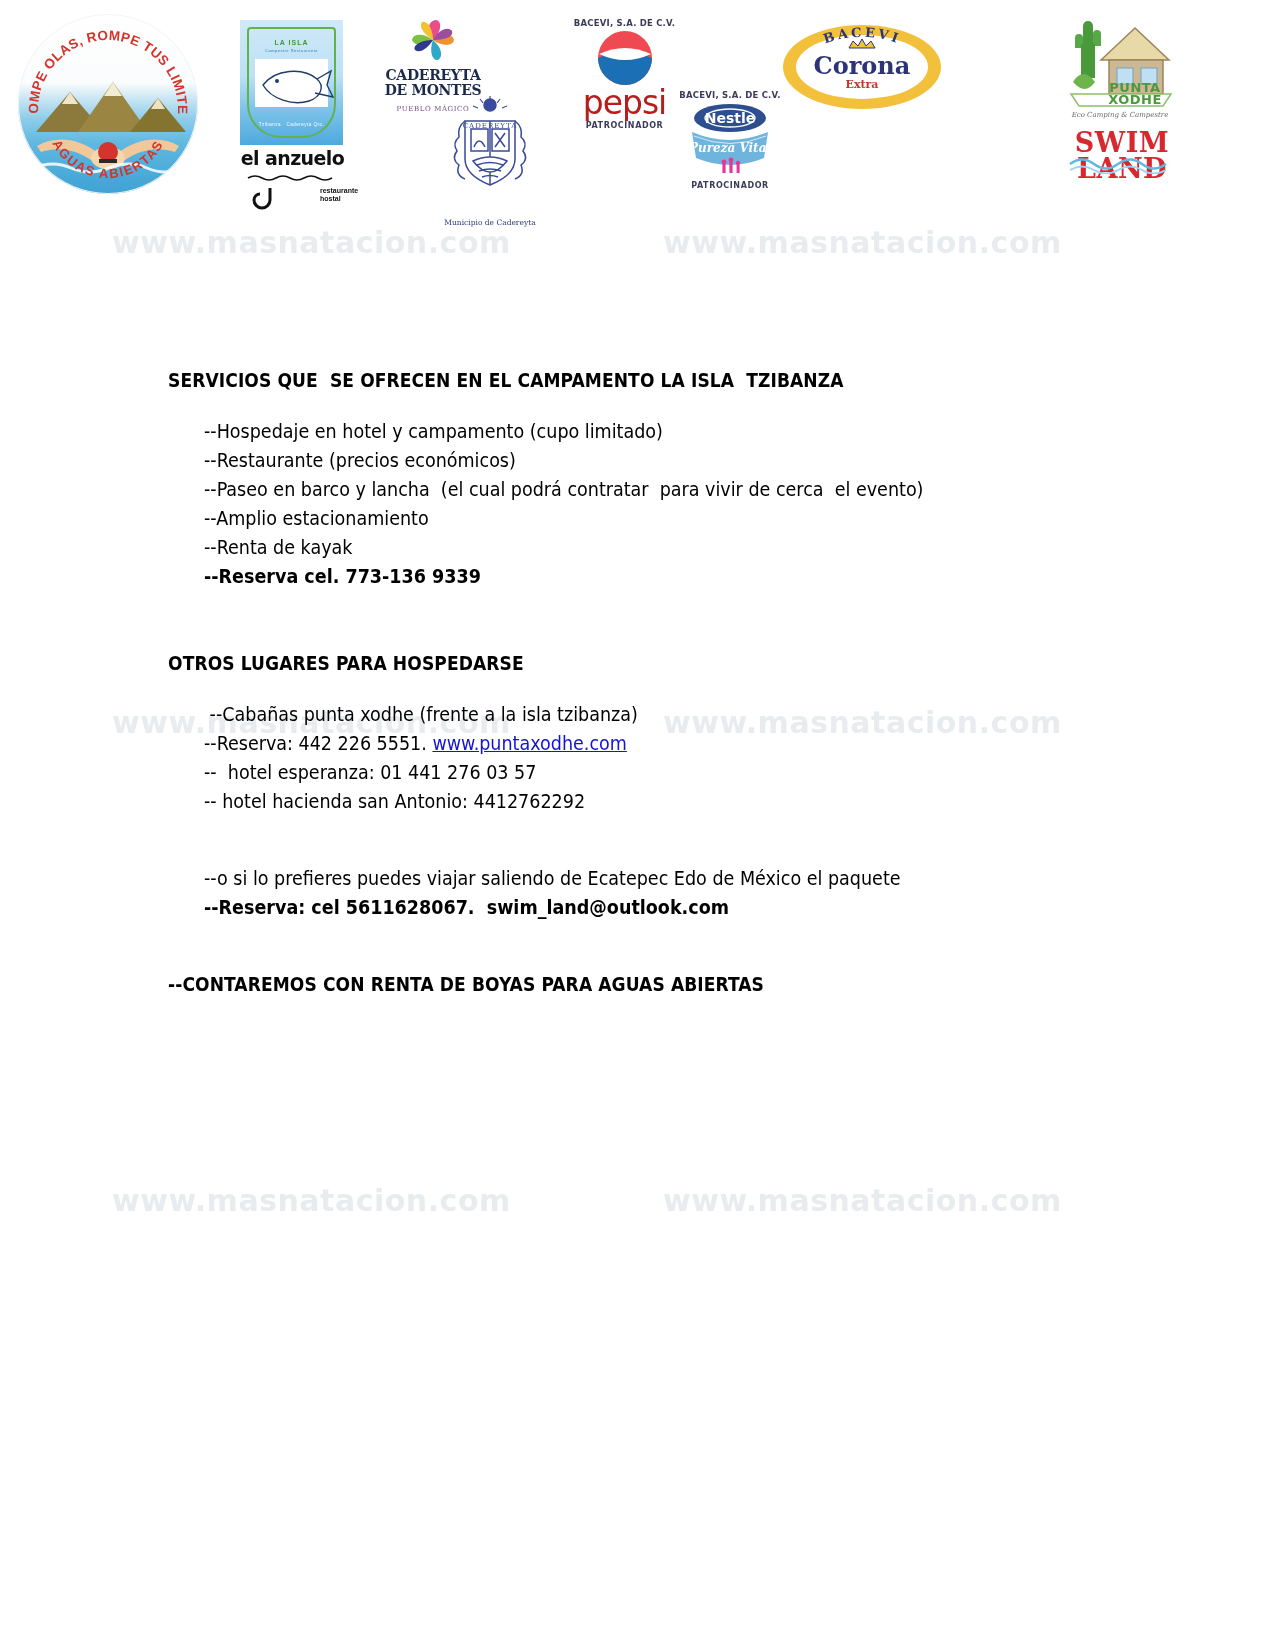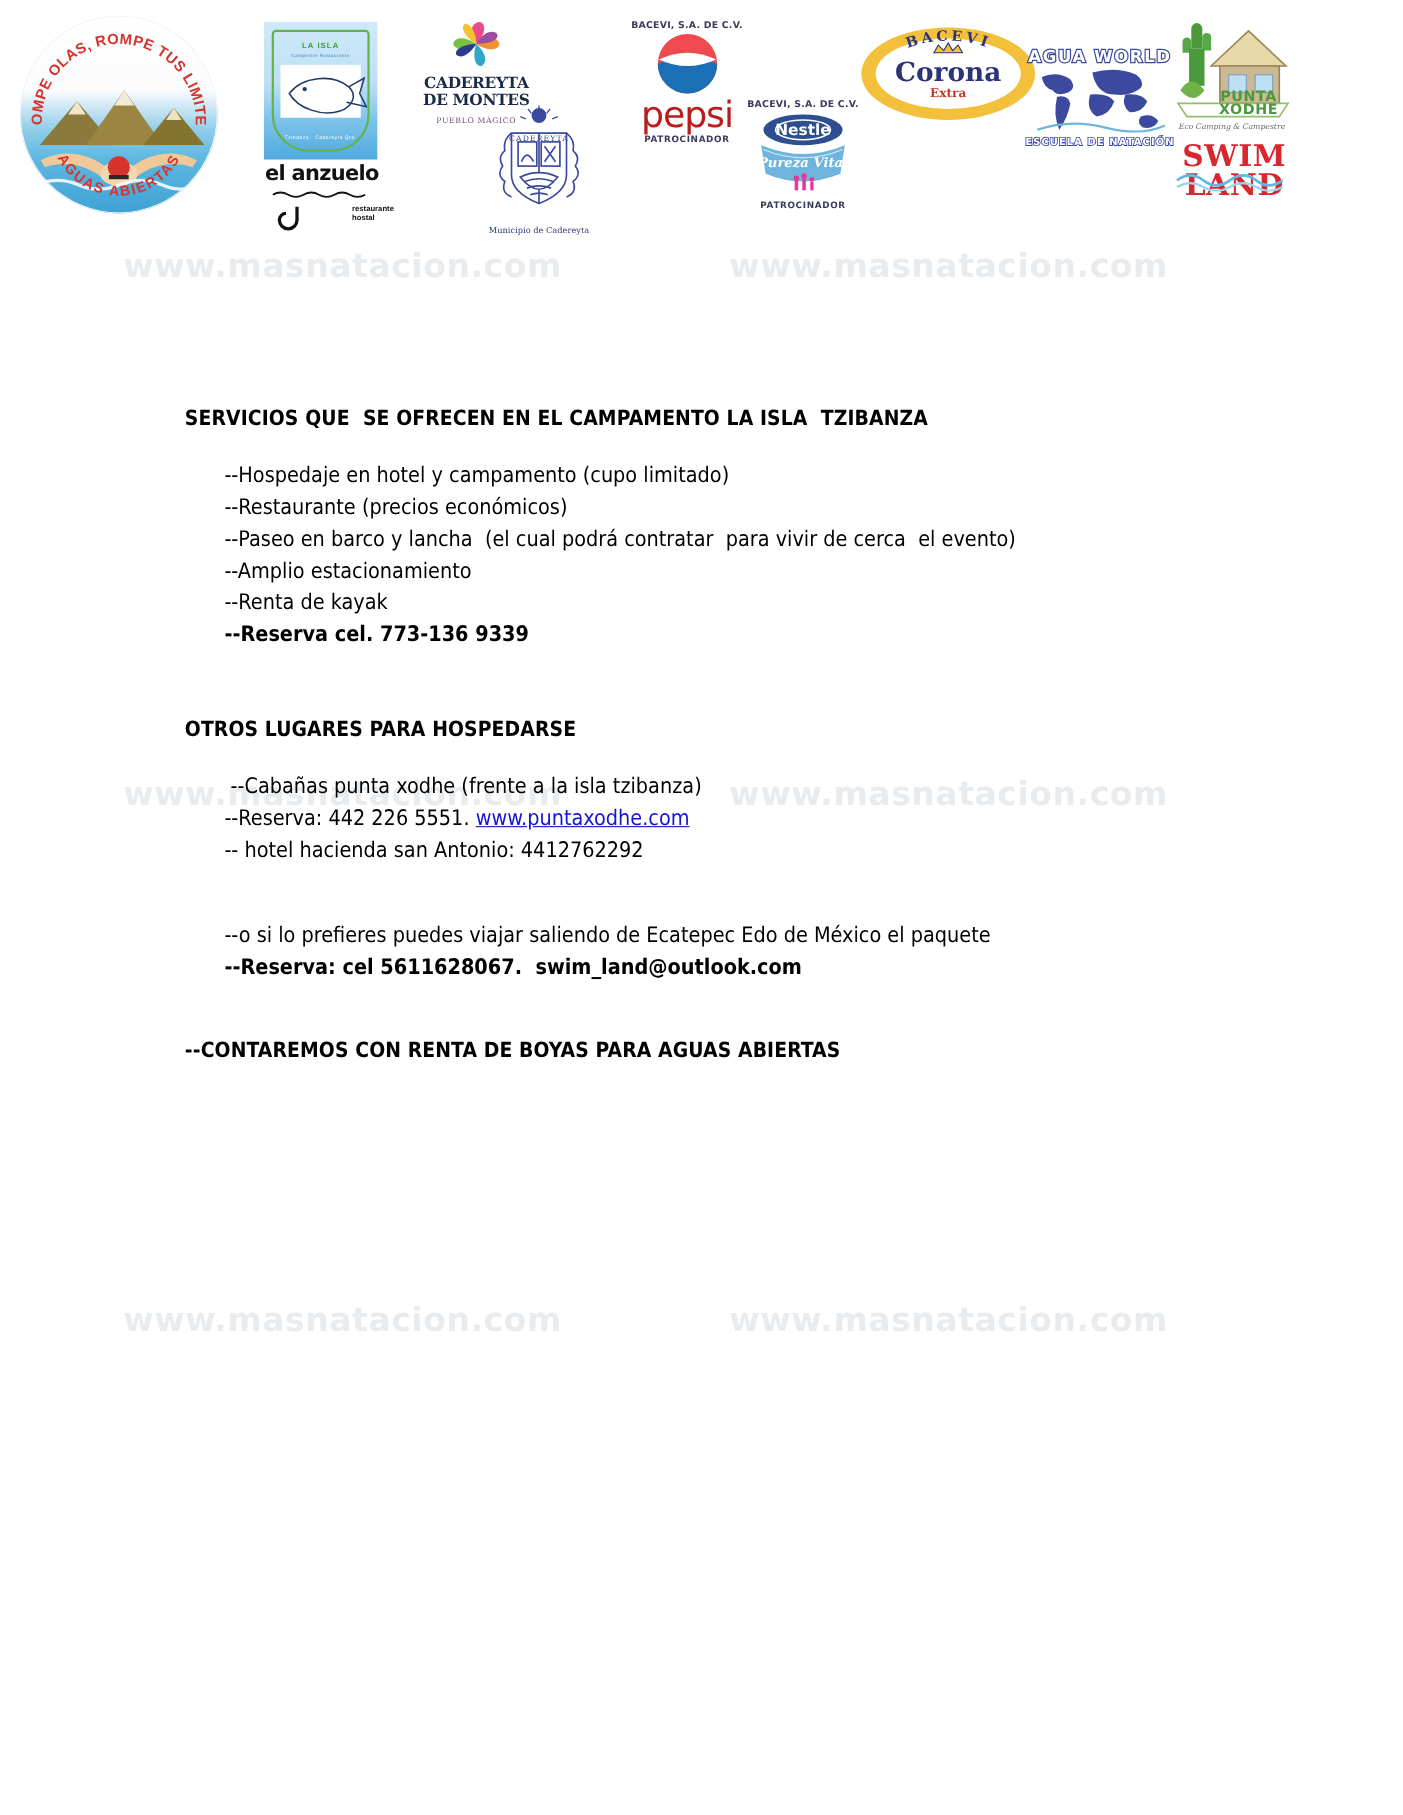--- a/index.html
+++ b/index.html
@@ -162,21 +162,21 @@
     margin-top: 8px;
   }
 
   
   .logo-mun { left: 435px; top: 95px; width: 110px; height: 125px; }
   .mun-crest { width: 86px; height: 104px; margin: 0 auto; }
   .mun-caption {
     font-family: "DejaVu Serif", serif;
     font-size: 7.5px;
     color: #2c3d7a;
-    margin-top: 1px;
+    margin-top: 15px;
   }
 
   
   .logo-pep { left: 547px; top: 18px; width: 155px; height: 105px; }
   .spons-top {
     font-family: "DejaVu Sans", sans-serif;
     font-size: 8.5px;
     font-weight: 700;
     color: #3b3b5c;
     letter-spacing: 0.2px;
@@ -419,35 +419,20 @@
         <textPath href="#corBot" startOffset="50%" text-anchor="middle">PATROCINADOR</textPath>
       </text>
       <g>
         <path d="M68 26 l4 -7 l5 5 l4 -7 l4 7 l5 -5 l4 7 z" fill="#f3c03b" stroke="#2c3377" stroke-width="1"></path>
       </g>
       <text x="81" y="52" text-anchor="middle" font-family="DejaVu Serif, serif" font-size="24" font-weight="700" fill="#2c3377">Corona</text>
       <text x="81" y="66" text-anchor="middle" font-family="DejaVu Serif, serif" font-size="11" font-weight="700" fill="#c0392b">Extra</text>
     </svg>
   </div>
 
-  <div class="logo logo-agu">
-    <svg class="agu-mark" viewBox="0 0 138 96">
-      <text x="69" y="16" text-anchor="middle" font-family="DejaVu Sans, sans-serif" font-size="15" font-weight="700" fill="#ffffff" stroke="#3b4a9e" stroke-width="2.2" paint-order="stroke" letter-spacing="1.5">AGUA WORLD</text>
-      <g fill="#3b4a9e">
-        <path d="M16 30 q14 -6 26 2 q6 8 -2 12 q-10 4 -14 -2 q-8 -2 -10 -12 z"></path>
-        <path d="M30 48 q10 -2 12 6 q-2 12 -10 24 q-6 -14 -2 -30 z"></path>
-        <path d="M62 26 q22 -6 40 2 q8 6 4 12 q-10 8 -24 6 q-16 0 -20 -20 z"></path>
-        <path d="M60 46 q16 -2 22 6 q-4 12 -16 14 q-10 -6 -6 -20 z"></path>
-        <path d="M92 46 q14 -2 20 6 q-4 10 -16 10 q-8 -6 -4 -16 z"></path>
-        <path d="M106 66 q10 -4 16 4 q-4 8 -14 6 q-6 -4 -2 -10 z"></path>
-      </g>
-      <path d="M12 78 q30 -10 62 -2 q32 8 54 -2" stroke="#6fb4dd" stroke-width="2" fill="none"></path>
-      <text x="69" y="92" text-anchor="middle" font-family="DejaVu Sans, sans-serif" font-size="9" font-weight="700" fill="#ffffff" stroke="#3b4a9e" stroke-width="1.6" paint-order="stroke" letter-spacing="1">ESCUELA DE NATACIÓN</text>
-    </svg>
-  </div>
 
   <div class="logo logo-pun">
     <svg class="pun-mark" viewBox="0 0 118 108">
       <g>
         <path d="M22 30 v-18 a5 5 0 0 1 10 0 v18 z" fill="#4a9a3c"></path>
         <path d="M14 34 v-10 a4 4 0 0 1 8 0 v10 z" fill="#57a846"></path>
         <path d="M32 32 v-12 a4 4 0 0 1 8 0 v12 z" fill="#57a846"></path>
         <rect x="20" y="30" width="14" height="34" fill="#4a9a3c"></rect>
       </g>
       <path d="M40 46 L 74 14 L 108 46 z" fill="#e8d9a8" stroke="#9b8556" stroke-width="1.5"></path>
@@ -489,20 +474,21 @@
   <div class="gap-lg"></div>
 
   <div class="heading">OTROS LUGARES PARA HOSPEDARSE</div>
 
   <div class="gap-sm"></div>
 
   <div class="line"> --Cabañas punta xodhe (frente a la isla tzibanza)</div>
 
   <div class="line"><span class="bold">--Reserva: 442 226 5551</span><span>. </span><a class="link" href="#">www.puntaxodhe.com</a></div>
 
+  <div class="line">--  hotel esperanza: 01 441 276 03 57</div>
   <div class="line">-- hotel hacienda san Antonio: 4412762292</div>
 
   <div class="gap-md"></div>
 
   <div class="line">--o si lo prefieres puedes viajar saliendo de Ecatepec Edo de México el paquete</div>
   <div class="line bold">--Reserva: cel 5611628067.  swim_land@outlook.com</div>
 
   <div class="gap-md"></div>
 
   <div class="heading">--CONTAREMOS CON RENTA DE BOYAS PARA AGUAS ABIERTAS</div>

